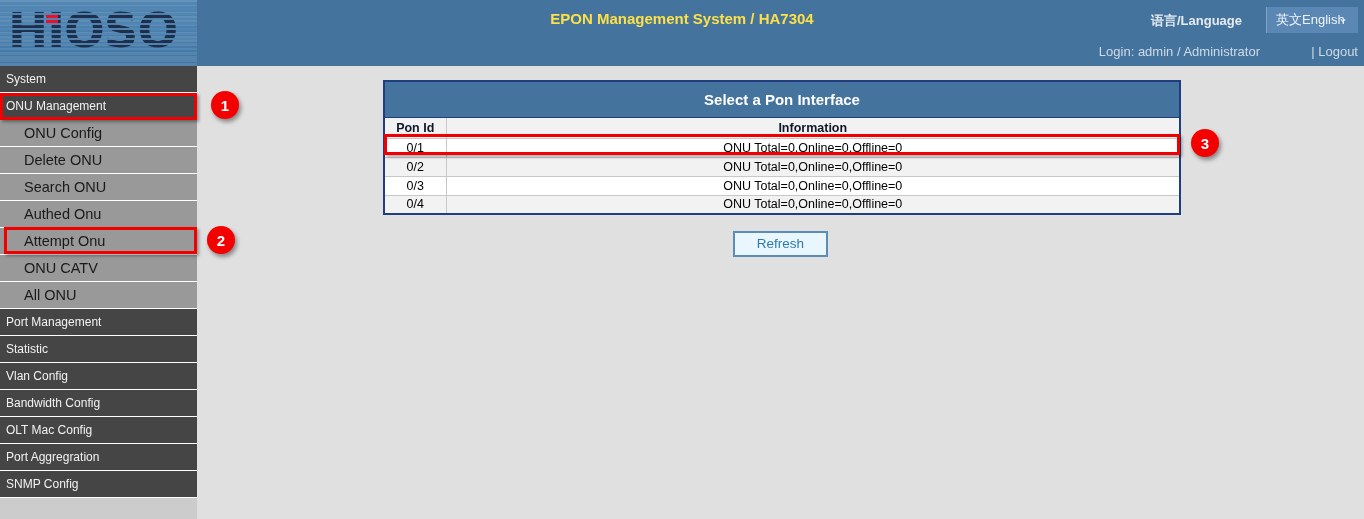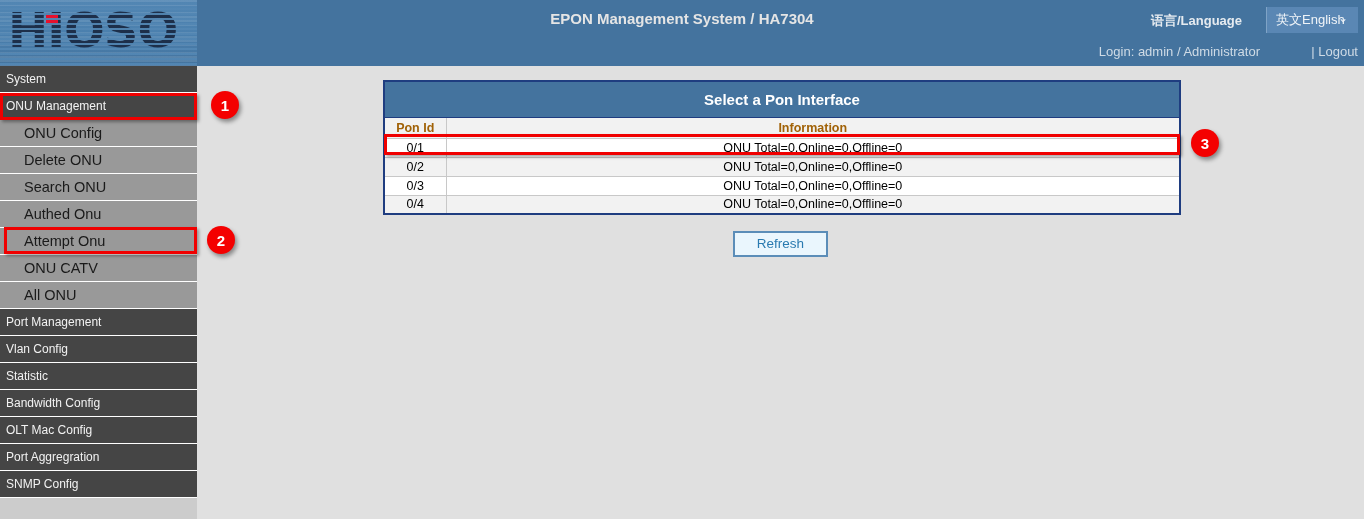--- a/index.html
+++ b/index.html
@@ -49,21 +49,21 @@
   .logo-dot {
     position: absolute; left: 46px; top: 13px;
     width: 12px; height: 12px;
     background: #e8112d;
   }
 
   .sys-title {
     position: absolute; left: 0; top: 10px;
     width: 1364px; text-align: center;
     font-size: 15px; font-weight: bold;
-    color: #e5e5e5;
+    color: #fde047;
   }
   .lang-label {
     position: absolute; right: 122px; top: 12px;
     font-size: 13px; font-weight: bold; color: #e6ebf0;
     white-space: nowrap;
     text-align: right;
   }
   .lang-select {
     position: absolute; right: 6px; top: 7px;
     width: 92px; height: 26px;
@@ -123,21 +123,21 @@
   .pon-table .title-row td {
     background: #44739e;
     color: #ffffff;
     font-size: 15px; font-weight: bold;
     text-align: center;
     height: 36px;
     border-bottom: 1px solid #1f3d80;
   }
   .pon-table th {
     background: #f2f2f2;
-    color: #a16207;
+    color: #0f172a;
     font-size: 12.5px; font-weight: bold;
     height: 21px;
     border-right: 1px solid #c8c8c8;
     border-bottom: 1px solid #c8c8c8;
   }
   .pon-table th:last-child { border-right: none; }
   .pon-table td.pid {
     width: 62px; text-align: center;
     font-size: 12.5px; color: #000;
     border-right: 1px solid #c8c8c8;
@@ -216,22 +216,22 @@
     <div class="nav-top">System</div>
     <div class="nav-top">ONU Management</div>
     <div class="nav-sub">ONU Config</div>
     <div class="nav-sub">Delete ONU</div>
     <div class="nav-sub">Search ONU</div>
     <div class="nav-sub">Authed Onu</div>
     <div class="nav-sub">Attempt Onu</div>
     <div class="nav-sub">ONU CATV</div>
     <div class="nav-sub">All ONU</div>
     <div class="nav-top">Port Management</div>
+    <div class="nav-top">Statistic</div>
     <div class="nav-top">Vlan Config</div>
-    <div class="nav-top">Statistic</div>
     <div class="nav-top">Bandwidth Config</div>
     <div class="nav-top">OLT Mac Config</div>
     <div class="nav-top">Port Aggregration</div>
     <div class="nav-top">SNMP Config</div>
   </div>
 
 <div class="main">
 
   <table class="pon-table">
     <tbody>

